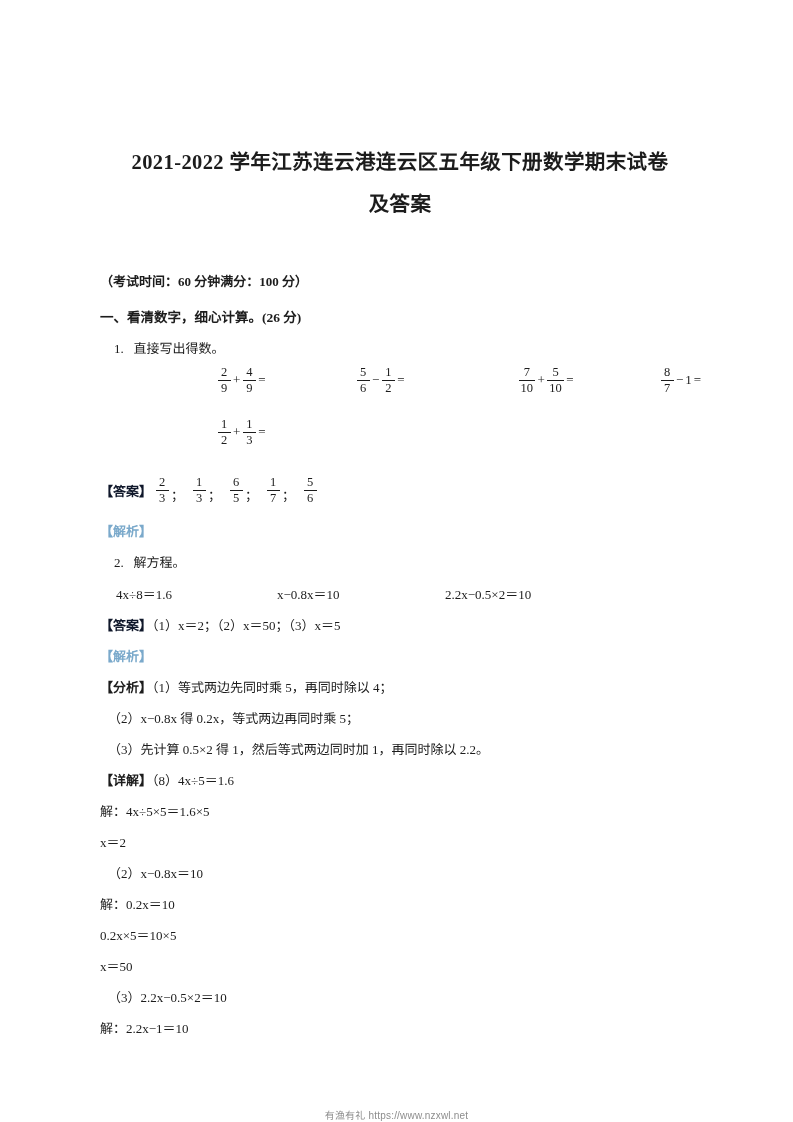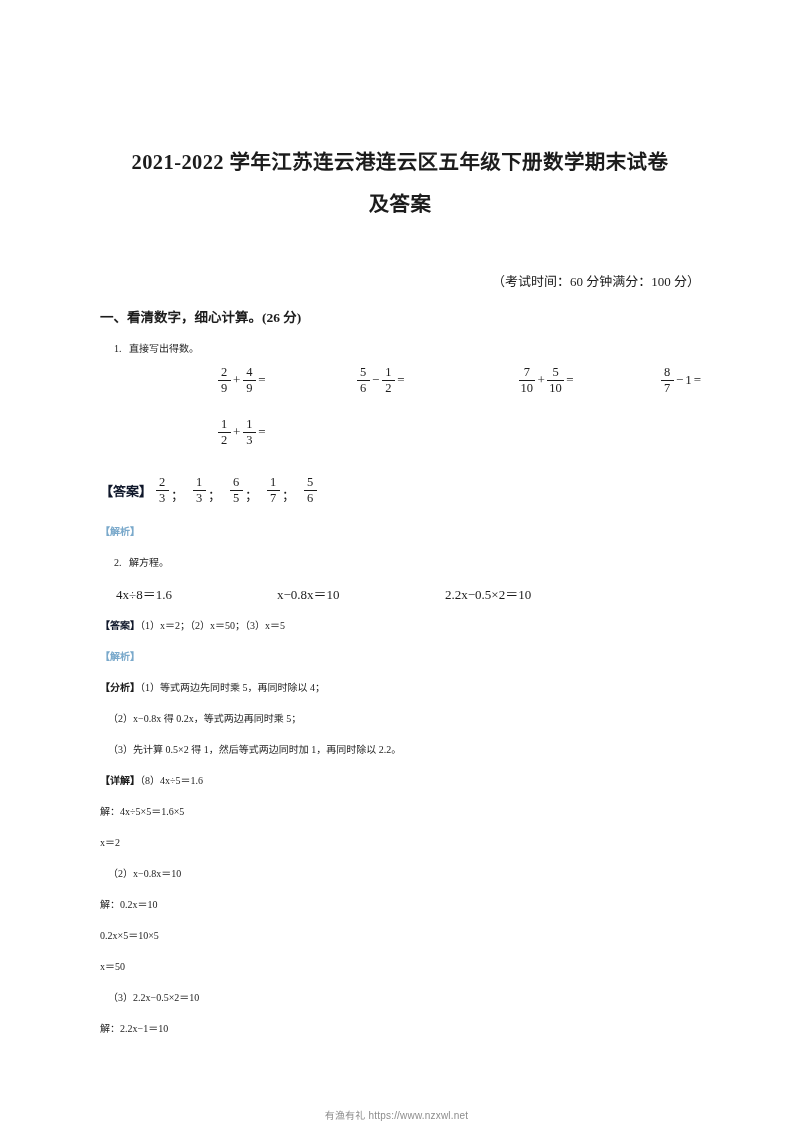--- a/index.html
+++ b/index.html
@@ -38,36 +38,37 @@
     font-weight: 700;
     line-height: 42px;
     letter-spacing: 0.4px;
     font-family: "Liberation Serif", "DejaVu Serif", serif;
   }
   .doc-title .line2 { display: block; }
 
   
   .exam-info {
     margin-top: 46px;
-    text-align: right;
+    text-align: left;
     font-size: 13px;
     line-height: 22px;
+    font-weight: bold;
   }
 
   
   .section-heading {
     margin-top: 14px;
     font-size: 13.5px;
     font-weight: 700;
     line-height: 22px;
   }
 
   
   .tline {
-    font-size: 10px;
+    font-size: 13px;
     line-height: 22px;
     margin-top: 9px;
     white-space: nowrap;
   }
   .tline.indent2 { padding-left: 8px; }
   .q-label { padding-left: 14px; }
 
   .tag-answer {
     color: #0f172a;
     font-weight: 700;

